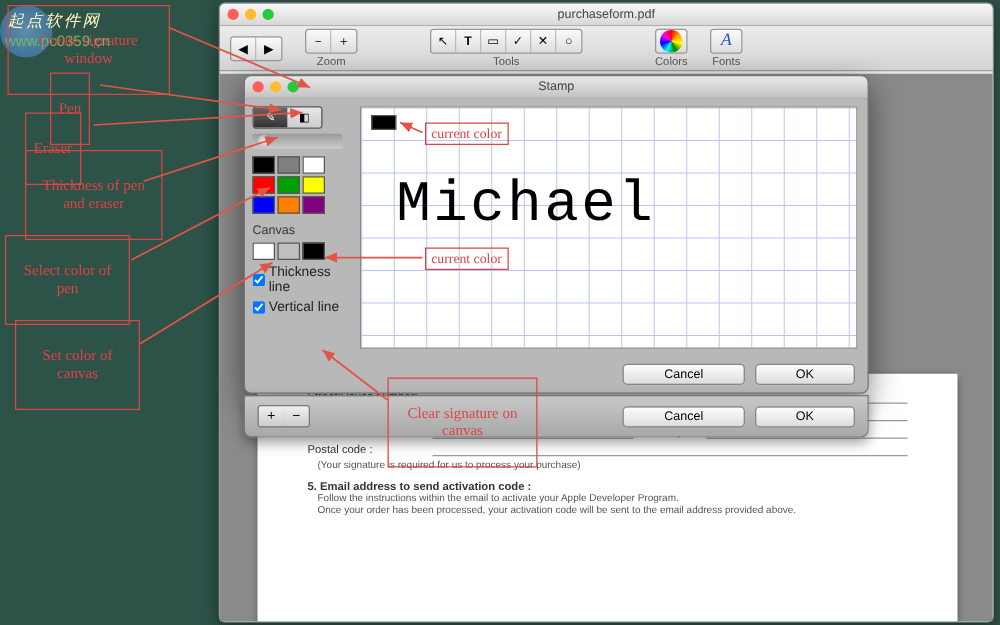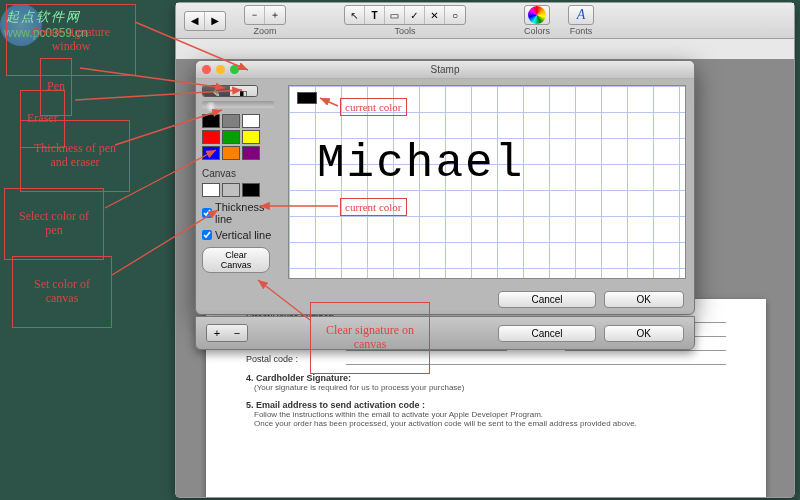--- a/index.html
+++ b/index.html
@@ -1,17 +1,17 @@
 <!DOCTYPE html>
 <html><head>
 <meta charset="utf-8">
 <style>
 *{box-sizing:border-box;margin:0;padding:0;font-family:"Lucida Grande","Helvetica Neue",sans-serif;font-size:11px}
 body{background:#2d5248;width:800px;height:500px;position:relative;overflow:hidden}
-.watermark{position:absolute;top:8px;left:6px;color:#86efac;font-size:13px;font-family:Liberation Sans, sans-serif;font-style:italic;letter-spacing:2px}
+.watermark{position:absolute;top:8px;left:6px;color:#fef9c3;font-size:13px;font-family:Liberation Sans, sans-serif;font-style:italic;letter-spacing:2px}
 .url{position:absolute;top:26px;left:4px;color:#6eb86e;font-size:12px;font-family:Arial}
 .logo{position:absolute;top:4px;left:0;width:42px;height:42px;border-radius:50%;background:radial-gradient(circle,#7db4e8,#3a7ac4);opacity:.6}
 
 
 .appwin{position:absolute;top:2px;left:175px;width:620px;height:496px;background:#e8e8e8;border:1px solid #999;border-radius:5px;box-shadow:0 3px 12px rgba(0,0,0,.4)}
 .titlebar{height:18px;background:linear-gradient(#f8f8f8,#d8d8d8);border-bottom:1px solid #b0b0b0;border-radius:5px 5px 0 0;display:flex;align-items:center;justify-content:center;position:relative}
 .traffic{position:absolute;left:6px;top:4px;display:flex;gap:5px}
 .traffic span{width:9px;height:9px;border-radius:50%;display:block}
 .tf-r{background:#ff5f56}.tf-y{background:#ffbd2e}.tf-g{background:#27c93f}
 .titlebar-text{font-size:10px;color:#444}
@@ -70,20 +70,28 @@
 svg.arrows line{stroke:#e05545;stroke-width:1.4;marker-end:url(#ah)}
 </style>
 </head>
 <body>
 
 <div class="logo"></div>
 <div class="watermark">起点软件网</div>
 <div class="url">www.pc0359.cn</div>
 
 <div class="appwin">
+  <div class="titlebar">
+    <div class="traffic">
+      <span class="tf-r"></span>
+      <span class="tf-y"></span>
+      <span class="tf-g"></span>
+    </div>
+    <span class="titlebar-text">purchaseform.pdf</span>
+  </div>
   <div class="toolbar">
     <div class="tbgroup">
       <div class="tbseg">
         <span>◀</span>
         <span>▶</span>
       </div>
     </div>
     <div class="tbgroup">
       <div class="tbseg">
         <span>－</span>
@@ -126,21 +134,20 @@
       <div class="row">
           <span class="lbl">State/Province:</span>
           <span class="fld" style="flex:.5"></span>
           <span class="lbl" style="width:50px;margin-left:8px">Country:</span>
           <span class="fld" style="flex:.5">USA</span>
         </div>
       <div class="row">
           <span class="lbl">Postal code :</span>
           <span class="fld"></span>
         </div>
-      <div class="sect">4. Cardholder Signature:</div>
       <div class="note">(Your signature is required for us to process your purchase)</div>
       <div class="sect">5. Email address to send activation code :</div>
       <div class="note">Follow the instructions within the email to activate your Apple Developer Program.</div>
       <div class="note">Once your order has been processed, your activation code will be sent to the email address provided above.</div>
     </div>
   </div>
 </div>
 
 <div class="stampwin">
   <div class="titlebar">
@@ -176,21 +183,20 @@
         <span style="background:#000"></span>
       </div>
       <label class="chk">
           <input type="checkbox" checked="" style="">
           <span>Thickness line</span>
         </label>
       <label class="chk">
           <input type="checkbox" checked="" style="">
           <span>Vertical line</span>
         </label>
-      <div class="clearbtn">Clear Canvas</div>
     </div>
     <div class="canvas">
       <div class="ccolor"></div>
       <div class="sig">Michael</div>
     </div>
   </div>
   <div class="btnbar">
     <div class="macbtn">Cancel</div>
     <div class="macbtn">OK</div>
   </div>

